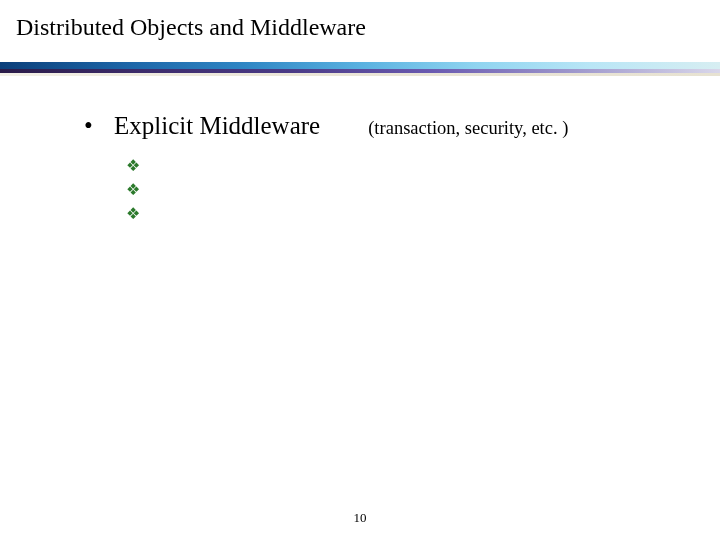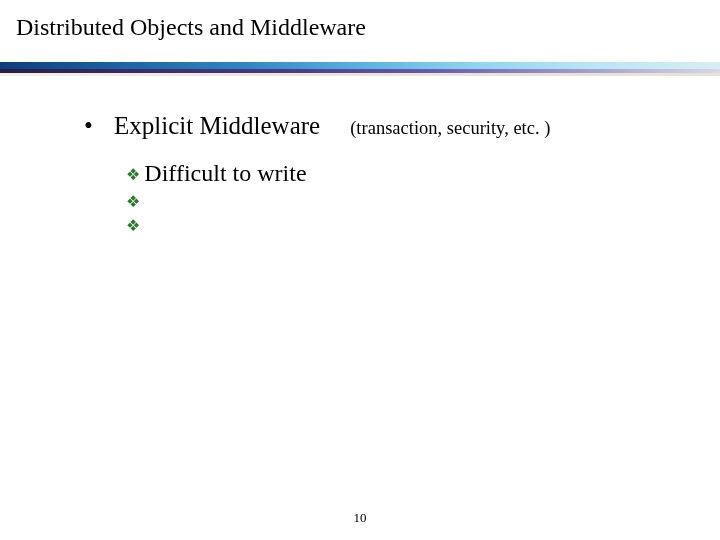--- a/index.html
+++ b/index.html
@@ -92,21 +92,21 @@
   .bullet-line .gap {
     display: inline-block;
     width: 6px;
   }
   .bullet-line .main {
     white-space: nowrap;
     text-align: center;
   }
   .bullet-line .paren {
     font-size: 18.5px;
-    margin-left: 30px;
+    margin-left: 48px;
   }
   .subs {
     margin-top: 12px;
     margin-left: 42px;
   }
   .sub-item {
     display: flex;
     align-items: baseline;
     font-size: 24px;
     line-height: 1.5;
@@ -143,21 +143,20 @@
   <div class="content">
     <div class="bullet-line">
       <span class="dot">•</span>
       <span class="gap"></span>
       <span class="main">Explicit Middleware</span>
       <span class="paren">(transaction, security, etc. )</span>
     </div>
     <div class="subs">
       <div class="sub-item">
         <span class="diamond">❖</span>
-        <span>Difficult to write</span>
       </div>
       <div class="sub-item">
         <span class="diamond">❖</span>
       </div>
       <div class="sub-item">
         <span class="diamond">❖</span>
       </div>
     </div>
   </div>
 

